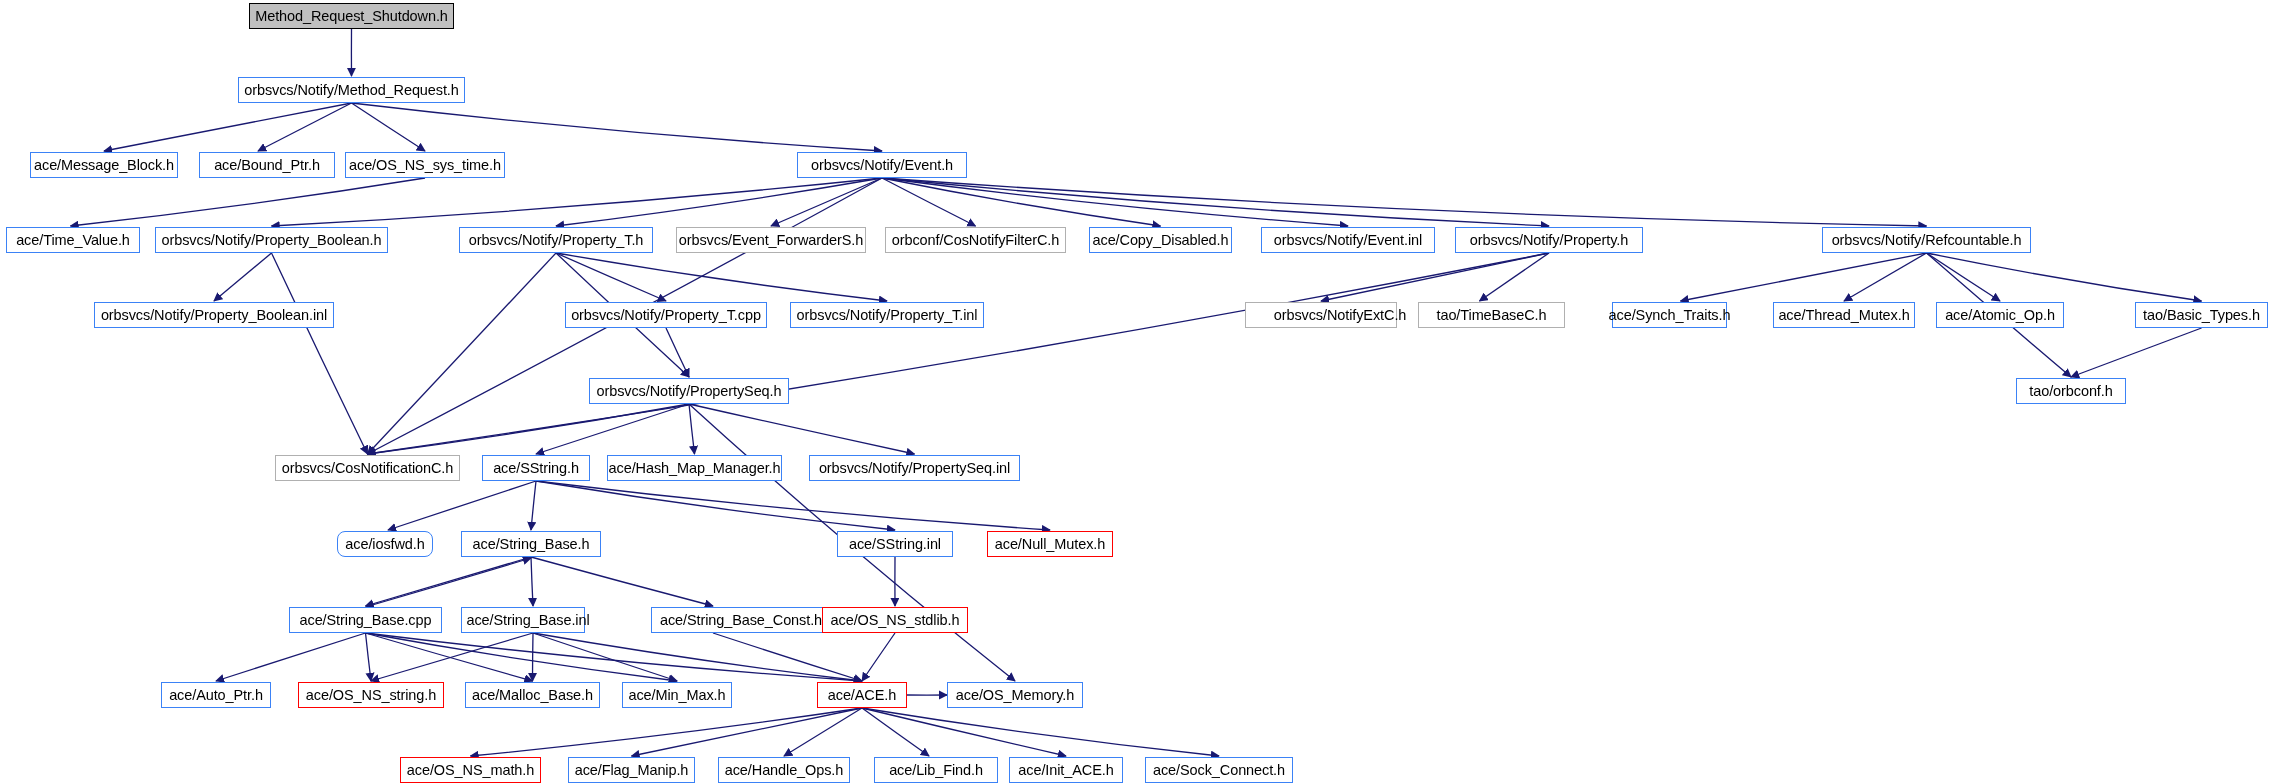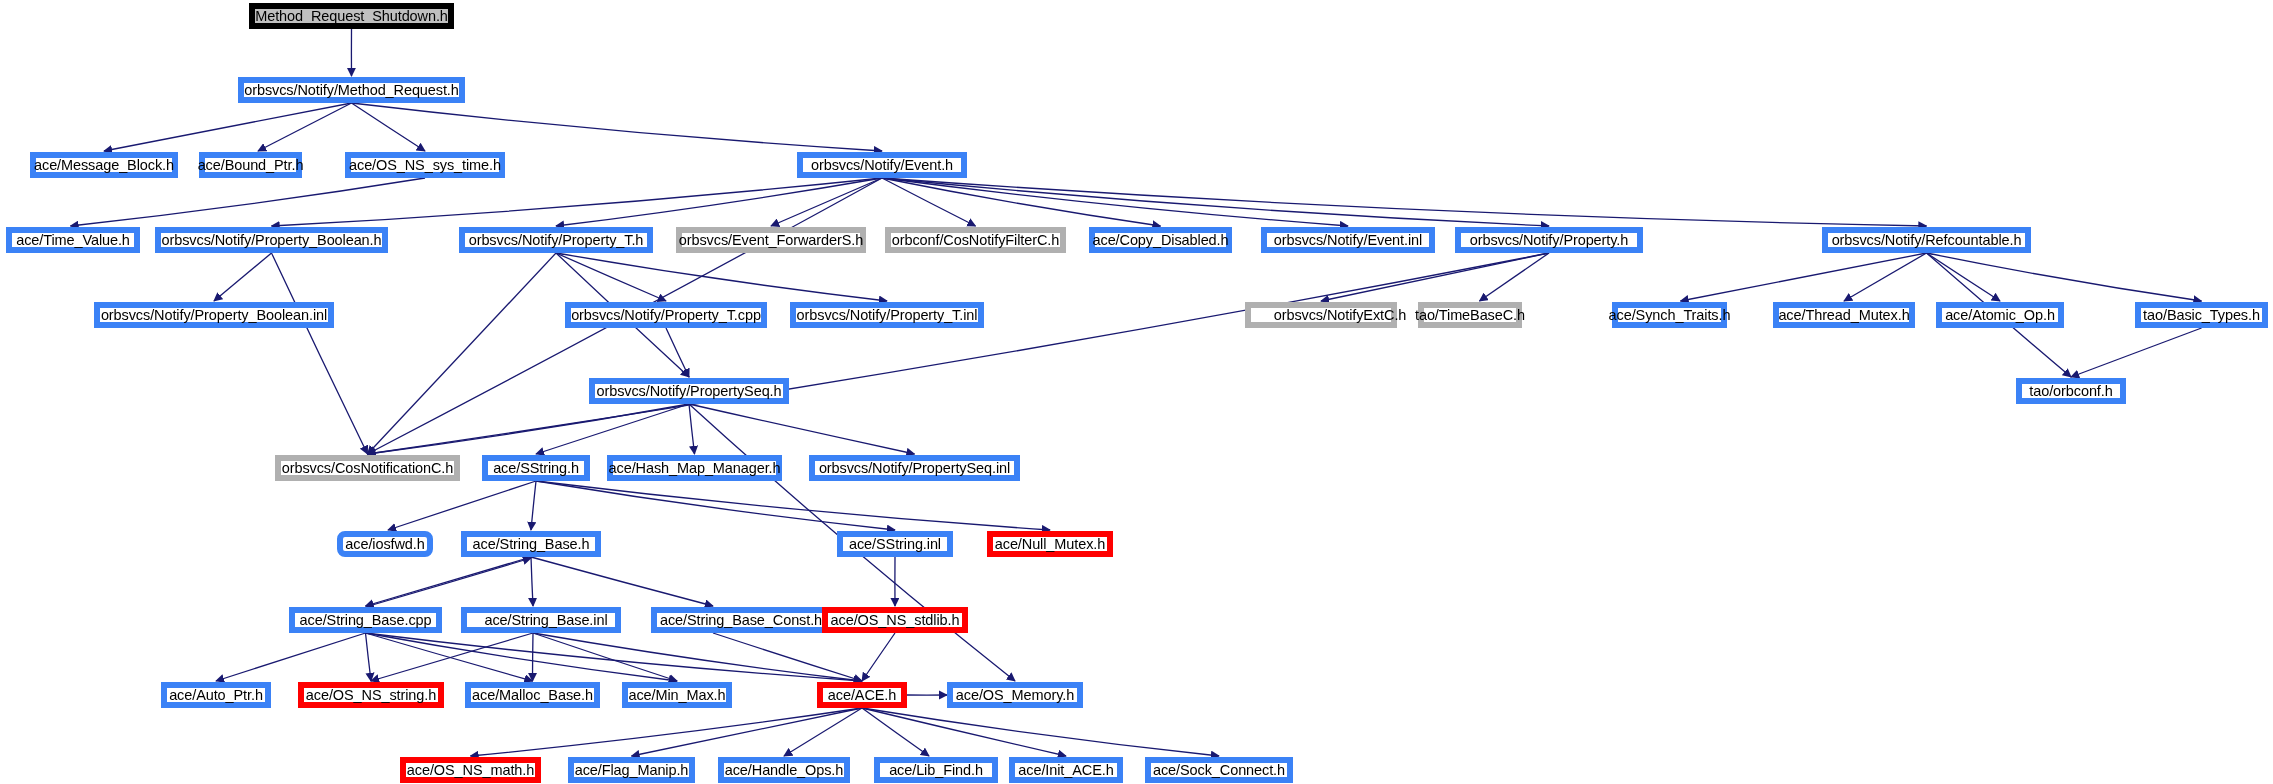--- a/index.html
+++ b/index.html
@@ -25,21 +25,21 @@
     pointer-events: none;
   }
   .node {
     position: absolute;
     box-sizing: border-box;
     display: flex;
     align-items: center;
     justify-content: center;
     height: 26px;
     background: #ffffff;
-    border: 6px solid #3b82f6;
+    border: 1px solid #3b82f6;
     font-size: 14.5px;
     line-height: 1;
     color: #000000;
     white-space: nowrap;
     letter-spacing: -0.1px;
     padding: 0 6px;
     z-index: 2;
   }
   .node.root {
     background: #c0c0c0;
@@ -134,21 +134,21 @@
   <div id="nodes-layer">
       <div class="node root" style="left: 249px; top: 3px; width: 205px;">
         <span>Method_Request_Shutdown.h</span>
       </div>
       <div class="node" style="left: 238px; top: 77px; width: 227px;">
         <span>orbsvcs/Notify/Method_Request.h</span>
       </div>
       <div class="node" style="left: 30px; top: 152px; width: 148px;">
         <span>ace/Message_Block.h</span>
       </div>
-      <div class="node" style="left: 199px; top: 152px; width: 103px;">
+      <div class="node" style="left: 199px; top: 152px; width: 136px;">
         <span>ace/Bound_Ptr.h</span>
       </div>
       <div class="node" style="left: 345px; top: 152px; width: 160px;">
         <span>ace/OS_NS_sys_time.h</span>
       </div>
       <div class="node" style="left: 797px; top: 152px; width: 170px;">
         <span>orbsvcs/Notify/Event.h</span>
       </div>
       <div class="node" style="left: 6px; top: 227px; width: 134px;">
         <span>ace/Time_Value.h</span>
@@ -182,21 +182,21 @@
       </div>
       <div class="node" style="left: 565px; top: 302px; width: 202px;">
         <span>orbsvcs/Notify/Property_T.cpp</span>
       </div>
       <div class="node" style="left: 790px; top: 302px; width: 194px;">
         <span>orbsvcs/Notify/Property_T.inl</span>
       </div>
       <div class="node dim" style="left: 1245px; top: 302px; width: 152px; padding-left: 44px;">
         <span>orbsvcs/NotifyExtC.h</span>
       </div>
-      <div class="node dim" style="left: 1418px; top: 302px; width: 104px; align-items: center;">
+      <div class="node dim" style="left: 1418px; top: 302px; width: 147px; align-items: center;">
         <span>tao/TimeBaseC.h</span>
       </div>
       <div class="node" style="left: 1612px; top: 302px; width: 115px;">
         <span>ace/Synch_Traits.h</span>
       </div>
       <div class="node" style="left: 1773px; top: 302px; width: 142px;">
         <span>ace/Thread_Mutex.h</span>
       </div>
       <div class="node" style="left: 1936px; top: 302px; width: 128px;">
         <span>ace/Atomic_Op.h</span>
@@ -230,21 +230,21 @@
       </div>
       <div class="node" style="left: 837px; top: 531px; width: 116px;">
         <span>ace/SString.inl</span>
       </div>
       <div class="node red" style="left: 987px; top: 531px; width: 126px;">
         <span>ace/Null_Mutex.h</span>
       </div>
       <div class="node" style="left: 289px; top: 607px; width: 153px;">
         <span>ace/String_Base.cpp</span>
       </div>
-      <div class="node" style="left: 461px; top: 607px; width: 160px; padding-left: 16px;">
+      <div class="node" style="left: 461px; top: 607px; width: 124px; padding-left: 16px;">
         <span>ace/String_Base.inl</span>
       </div>
       <div class="node" style="left: 623px; top: 607px; width: 180px; margin-left: 28px;">
         <span>ace/String_Base_Const.h</span>
       </div>
       <div class="node red" style="left: 822px; top: 607px; width: 146px;">
         <span>ace/OS_NS_stdlib.h</span>
       </div>
       <div class="node" style="left: 161px; top: 682px; width: 110px;">
         <span>ace/Auto_Ptr.h</span>

